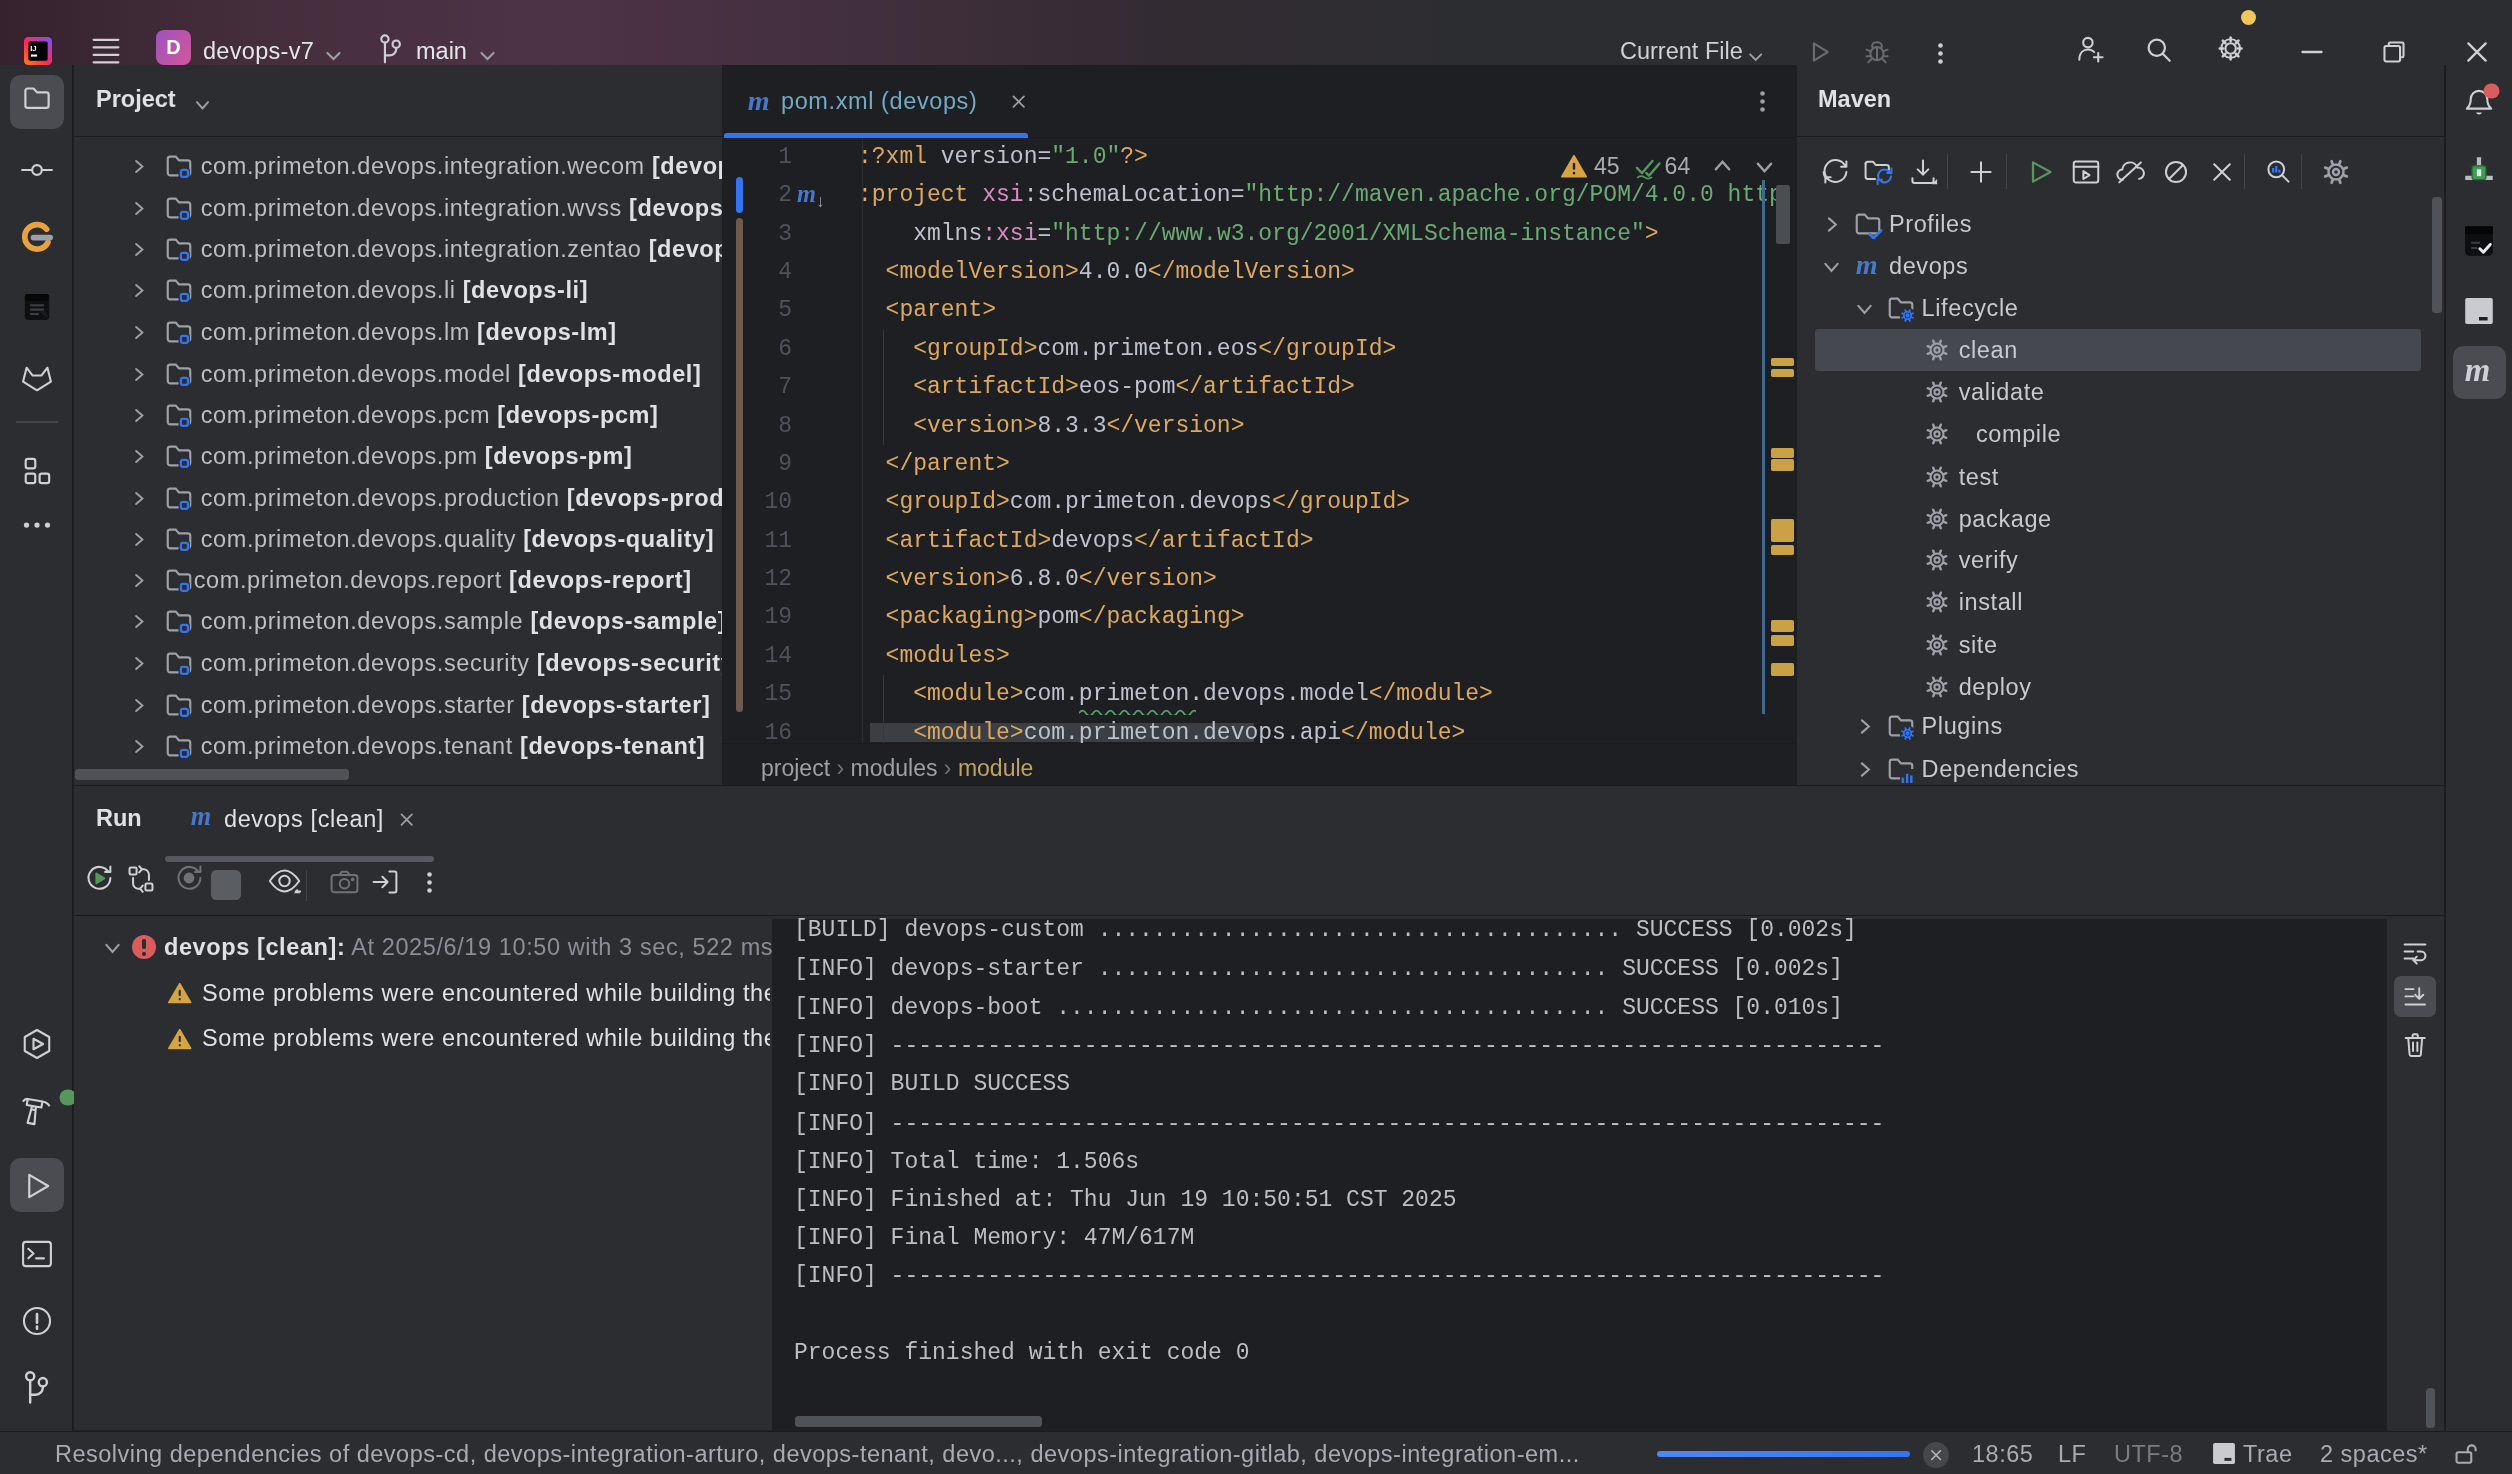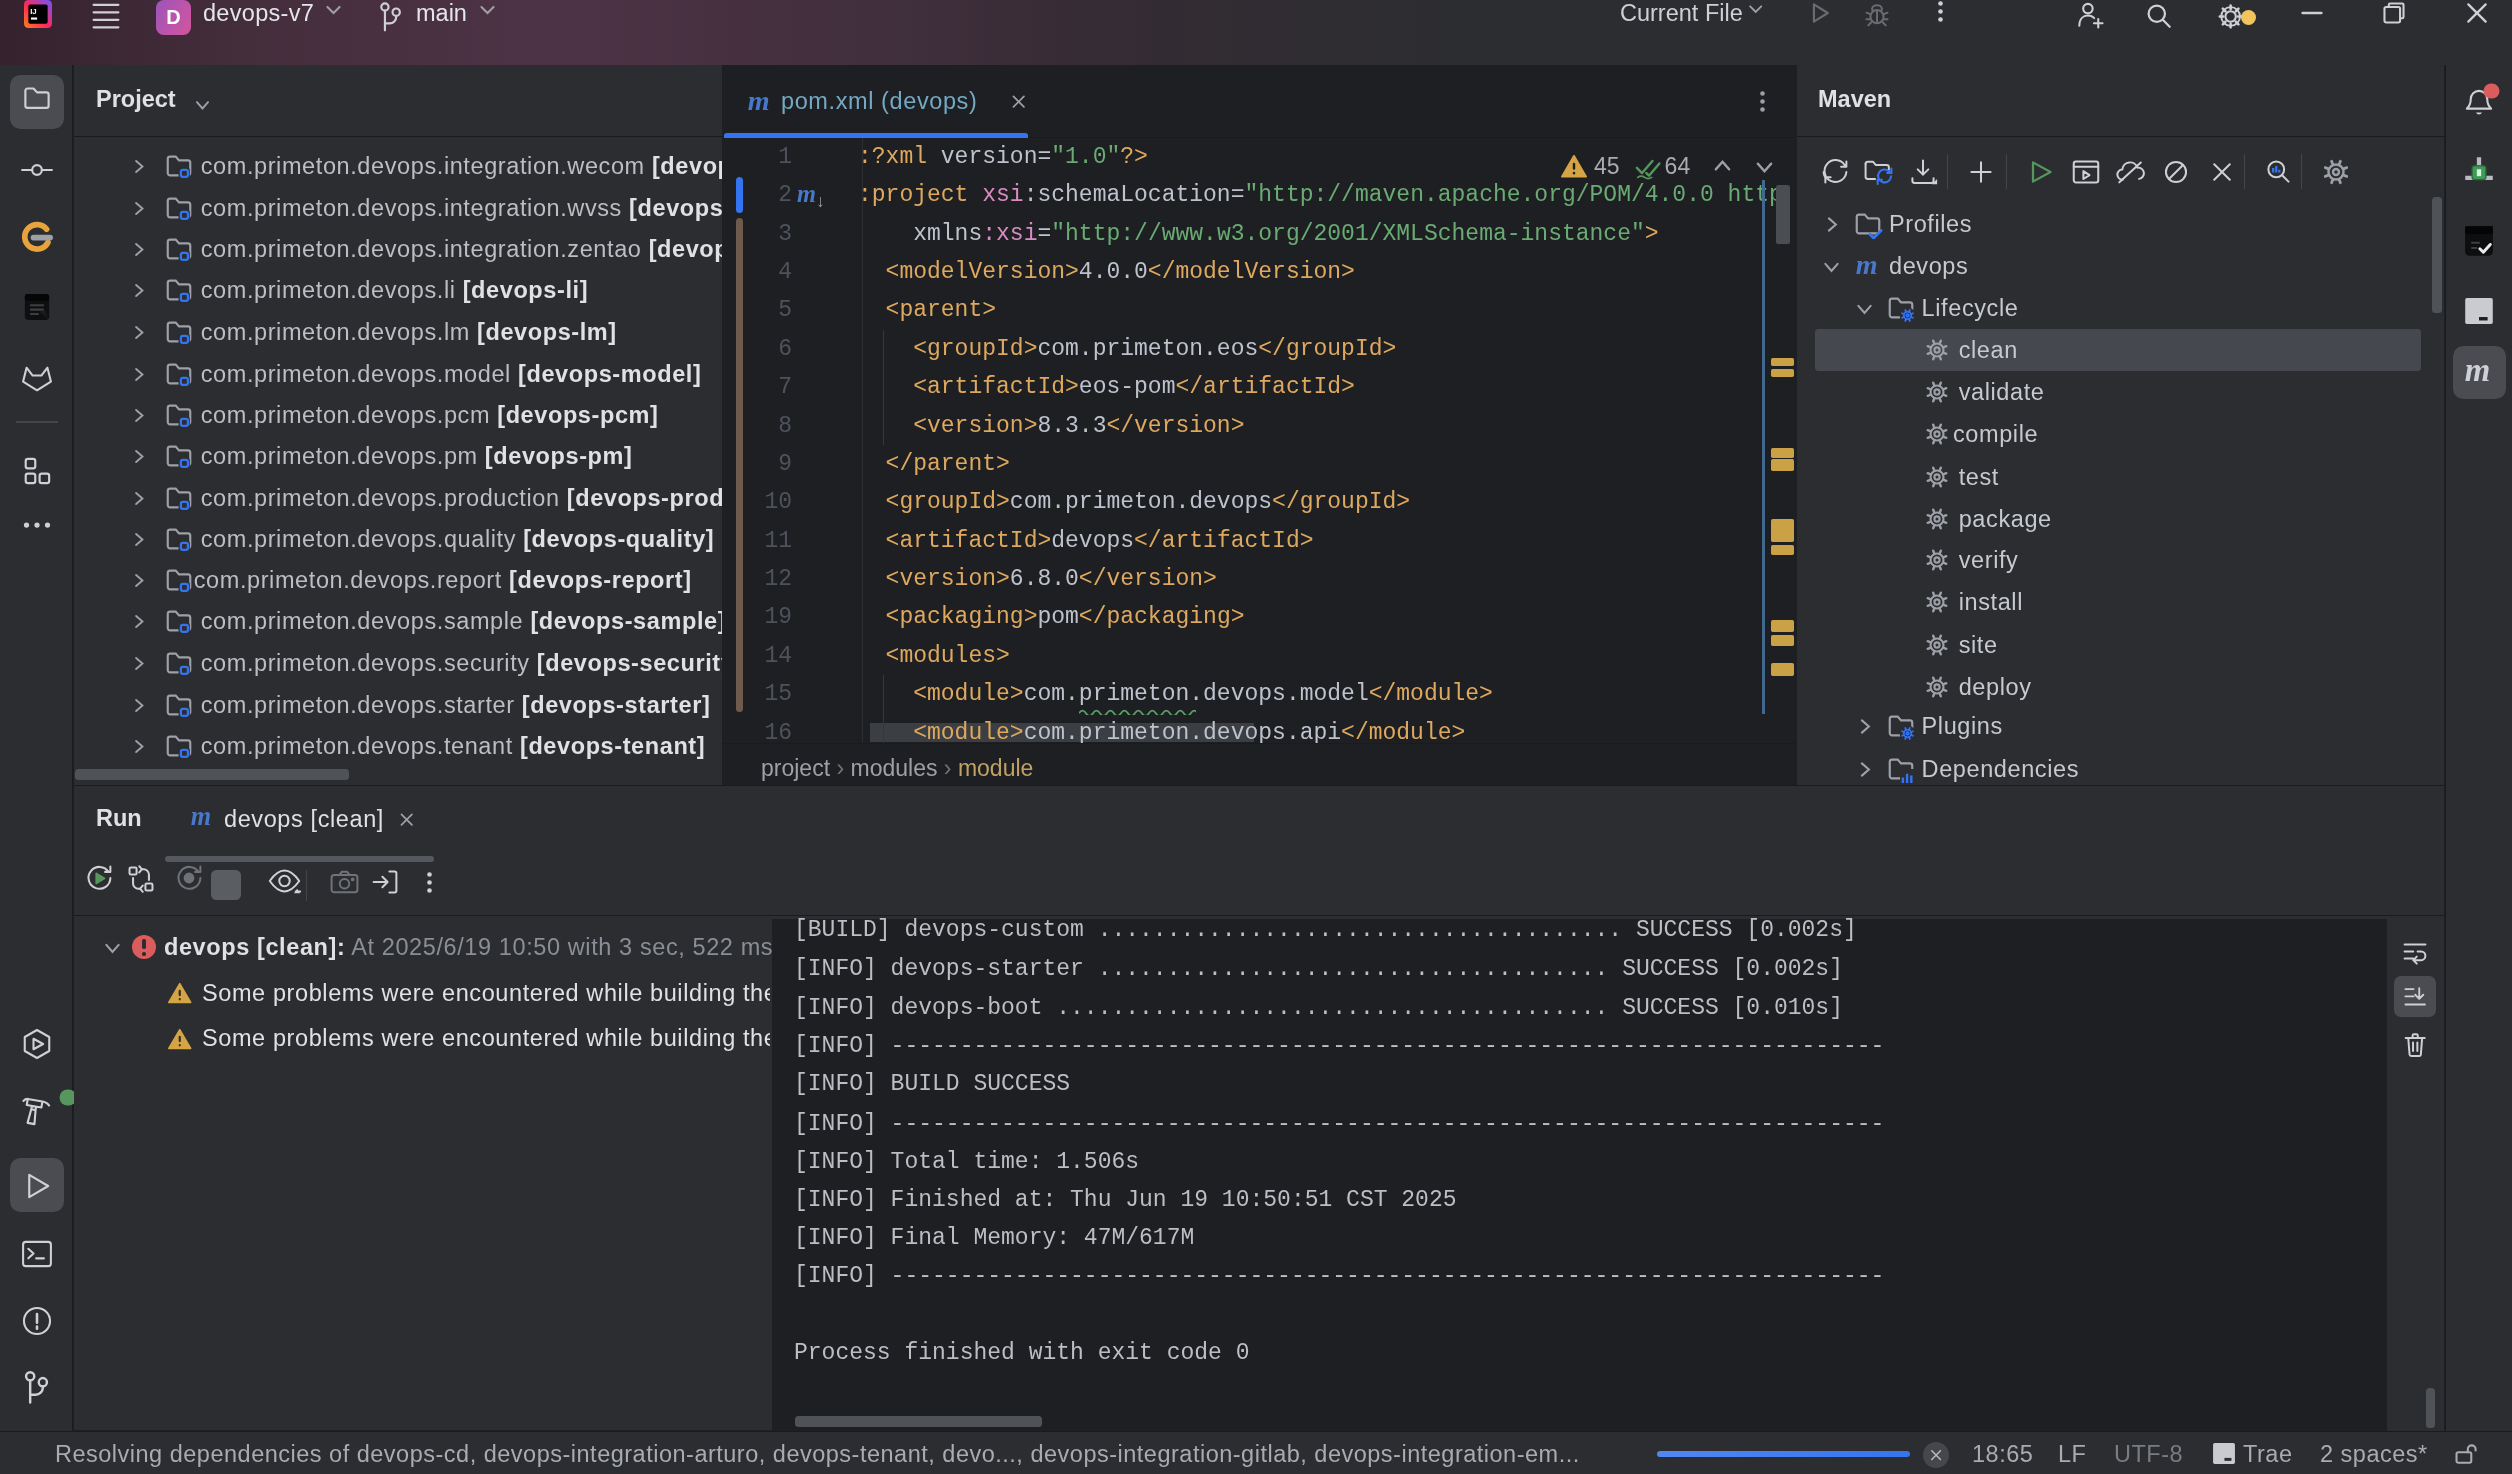--- a/index.html
+++ b/index.html
@@ -2,21 +2,21 @@
 <html style="font-size:14px"><head><meta charset="utf-8">
 <style>
 *{margin:0;padding:0;box-sizing:border-box}
 html,body{width:2512px;height:1475px;overflow:hidden}
 body{background:#1e1f22;font-family:"Liberation Sans",sans-serif;color:#bcbec4;position:relative}
 .abs{position:absolute}
 svg{display:block}
 
 #titlebar{left:0;top:0;width:2512px;height:65px;
 background:linear-gradient(90deg,#35222e 0%,#452e3c 10%,#4d3346 22%,#422f3d 34%,#332b33 46%,#2c2d31 58%,#2c2d31 100%);}
-#titlebar .item{position:absolute;top:0;height:65px;display:flex;align-items:flex-start}
+#titlebar .item{position:absolute;top:0;height:65px;display:flex;align-items:flex-end}
 
 #actbar{left:0;top:65px;width:73px;height:1366px;background:#2b2d30;border-right:0.9px solid #1a1b1e}
 .act{position:absolute;left:37px;transform:translate(-50%,-50%)}
 .actsel{position:absolute;left:9.6px;width:54px;height:54px;background:#4a4c51;border-radius:10.5px}
 
 #project{left:74px;top:65px;width:648px;height:720px;background:#2b2d30;overflow:hidden}
 #project .hdr{position:absolute;left:0;top:0;width:100%;height:72px;border-bottom:0.9px solid #1a1b1e}
 .trow{position:absolute;left:0;height:42px;display:flex;align-items:center;white-space:nowrap;font-size:23.5px;letter-spacing:0.6px}
 .trow svg,.mrow svg{flex-shrink:0}
 .trow>span{flex-shrink:0}
@@ -658,21 +658,21 @@
         </svg>
       </span>
       <span style="margin-left:8.7px">clean</span>
     </div>
  <div class="mrow" style="left:0;top:348px;width:647px">
       <span style="margin-left:127px">
         <svg width="26" height="26" viewBox="0 0 28 28">
           <use href="#gear"></use>
         </svg>
       </span>
-      <span style="margin-left:3px">compile</span>
+      <span style="margin-left:26px">compile</span>
     </div>
  <div class="mrow" style="left:0;top:391px;width:647px">
       <span style="margin-left:127px">
         <svg width="26" height="26" viewBox="0 0 28 28">
           <use href="#gear"></use>
         </svg>
       </span>
       <span style="margin-left:8.7px">test</span>
     </div>
  <div class="mrow" style="left:0;top:433px;width:647px">

